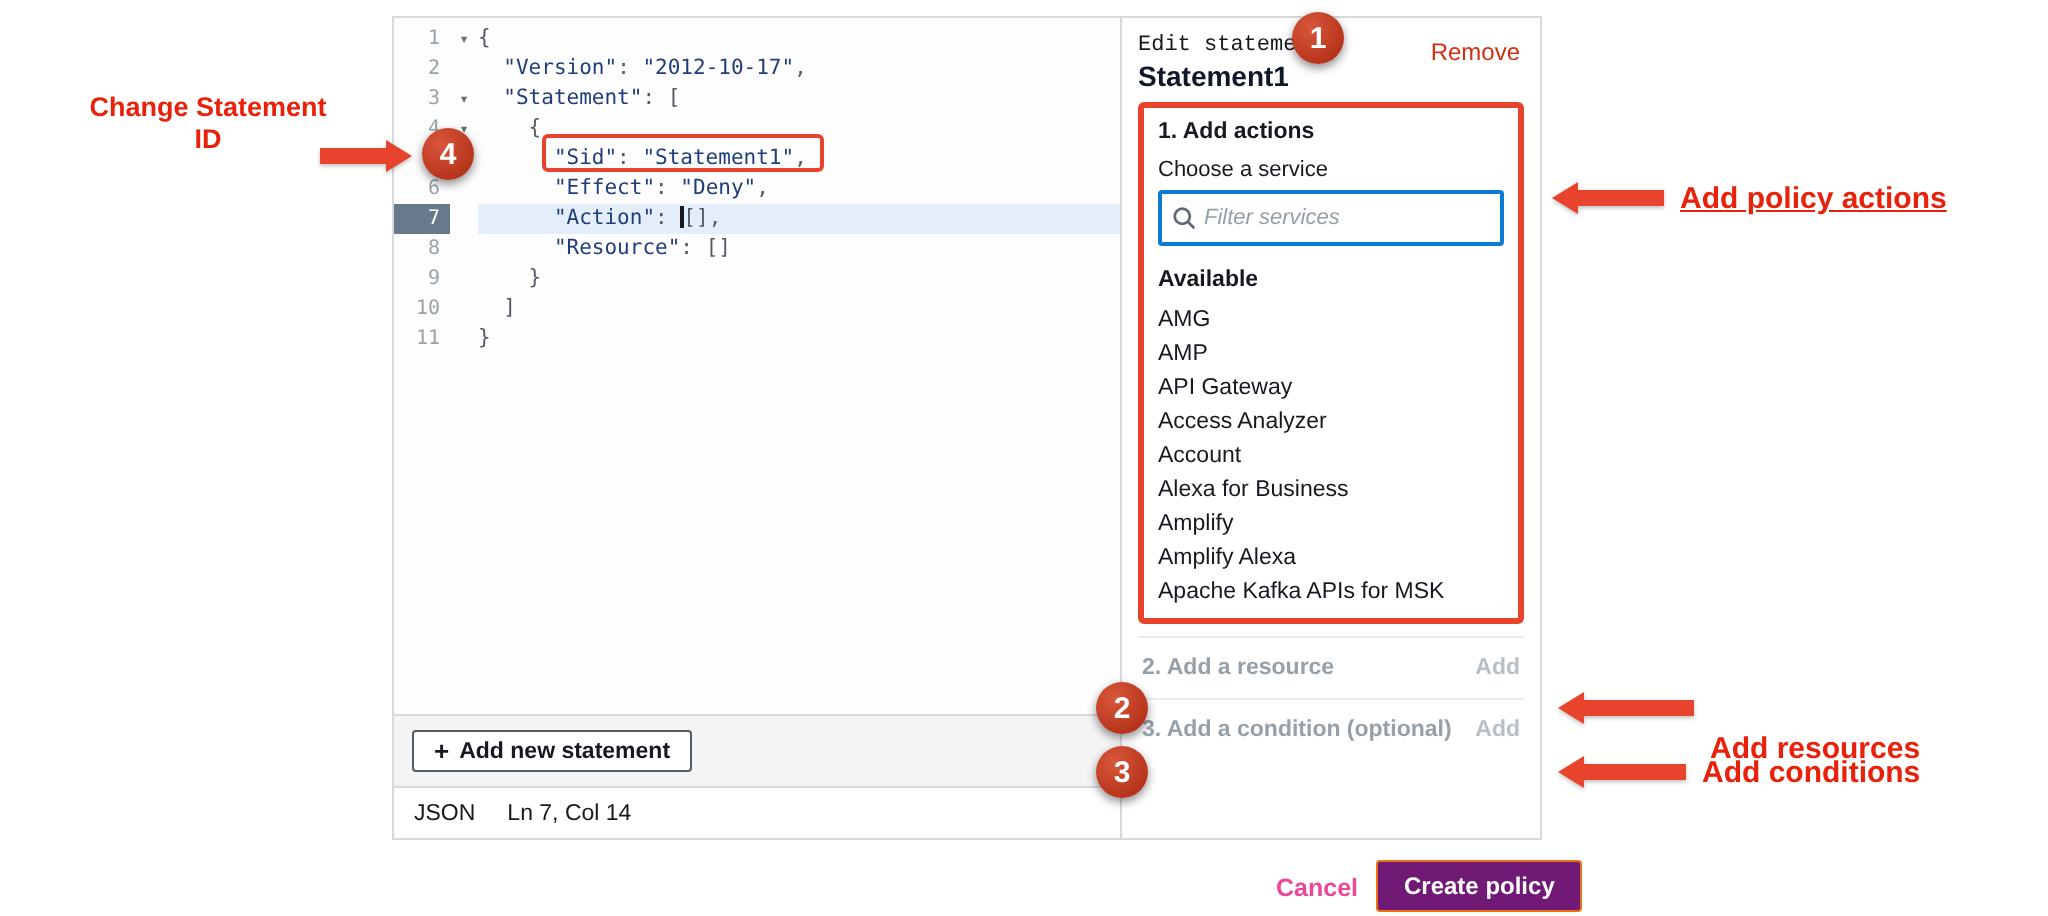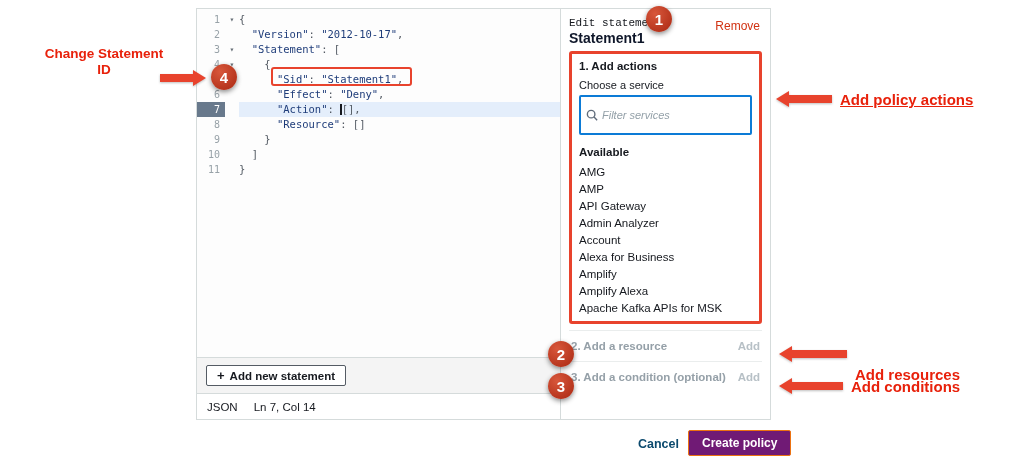--- a/index.html
+++ b/index.html
@@ -43,37 +43,37 @@
   
   .panel { flex:1; padding:8px 8px 0 8px; display:flex; flex-direction:column; }
   .panel-header { position:relative; }
   .eyebrow { font-size:11px; color:#16191f;font-family:Liberation Mono, monospace; }
   .stmt-title { font-size:14px; font-weight:bold; color:#0f172a; margin-top:1px; }
   .remove-link { position:absolute; right:2px; top:2px; font-size:12px; color:#d13212; cursor:pointer; }
 
   .actions-box { margin-top:5px; border:3px solid #e8432d; border-radius:3px; padding:6px 7px 4px 7px; }
   .sec-title { font-size:11.5px; font-weight:bold; color:#16191f; }
   .choose-label { font-size:11px; color:#16191f; margin-top:7px; }
-  .search-wrap { margin-top:4px; height:40px; border:2px solid #0c7bd6; border-radius:2px; background:#fff;
+  .search-wrap { margin-top:4px; height:28px; border:2px solid #0c7bd6; border-radius:2px; background:#fff;
     display:flex; align-items:center; padding:0 5px; gap:4px; }
   .search-wrap input { border:none; outline:none; flex:1; min-width:0; font-size:11px; font-style:italic; color:#545b64;
     font-family:"Liberation Sans", sans-serif; background:transparent; }
   .search-wrap input::placeholder { color:#93a0a8; font-style:italic; }
   .available-label { font-size:11.5px; font-weight:bold; color:#16191f; margin-top:11px; }
   .service-list { margin-top:6px; }
   .service-item { font-size:11.5px; color:#16191f; height:17px; line-height:17px; cursor:pointer; }
 
   .panel-row { display:flex; align-items:center; justify-content:space-between; border-top:1px solid #eaeded;
     padding:9px 2px; margin-top:6px; }
   .panel-row + .panel-row { margin-top:0; }
   .row-label { font-size:11.5px; font-weight:bold; color:#95a0a8; }
   .row-add { font-size:11.5px; font-weight:bold; color:#b7c0c6; cursor:pointer; }
 
   
-  .footer-cancel { position:absolute; left:638px; top:437px; font-size:12.5px; font-weight:bold; color:#0c4a6e; cursor:pointer; background:none; border:none; font-family:"Liberation Sans",sans-serif; }
+  .footer-cancel { position:absolute; left:638px; top:437px; font-size:12.5px; font-weight:bold; color:#ec4899; cursor:pointer; background:none; border:none; font-family:"Liberation Sans",sans-serif; }
   .footer-create { position:absolute; left:688px; top:430px; background:#701a75; color:#fff; border:1px solid #ec7211;
     border-radius:2px; font-size:12px; font-weight:bold; padding:5px 13px; cursor:pointer; font-family:"Liberation Sans",sans-serif; }
 
   
   .ann-text { position:absolute; color:#e8210b; font-weight:bold; }
   .ann-red-box { position:absolute; border:2px solid #e8432d; border-radius:3px; pointer-events:none; }
   .badge { position:absolute; width:26px; height:26px; border-radius:50%;
     background:radial-gradient(circle at 35% 30%, #d8573b, #a92711);
     color:#fff; font-weight:bold; font-size:15px; display:flex; align-items:center; justify-content:center;
     box-shadow:0 2px 5px rgba(0,0,0,0.45); }
@@ -134,21 +134,21 @@
           <circle cx="6" cy="6" r="4.4" fill="none" stroke="#5f6b7a" stroke-width="1.6"></circle>
           <line x1="9.4" y1="9.4" x2="13" y2="13" stroke="#5f6b7a" stroke-width="1.6"></line>
         </svg>
         <input type="text" placeholder="Filter services" style="">
       </div>
       <div class="available-label">Available</div>
       <div class="service-list">
           <div class="service-item">AMG</div>
           <div class="service-item">AMP</div>
           <div class="service-item">API Gateway</div>
-          <div class="service-item">Admin Analyzer</div>
+          <div class="service-item">Access Analyzer</div>
           <div class="service-item">Account</div>
           <div class="service-item">Alexa for Business</div>
           <div class="service-item">Amplify</div>
           <div class="service-item">Amplify Alexa</div>
           <div class="service-item">Apache Kafka APIs for MSK</div>
         </div>
     </div>
 
     <div class="panel-row">
       <span class="row-label">2. Add a resource</span>

